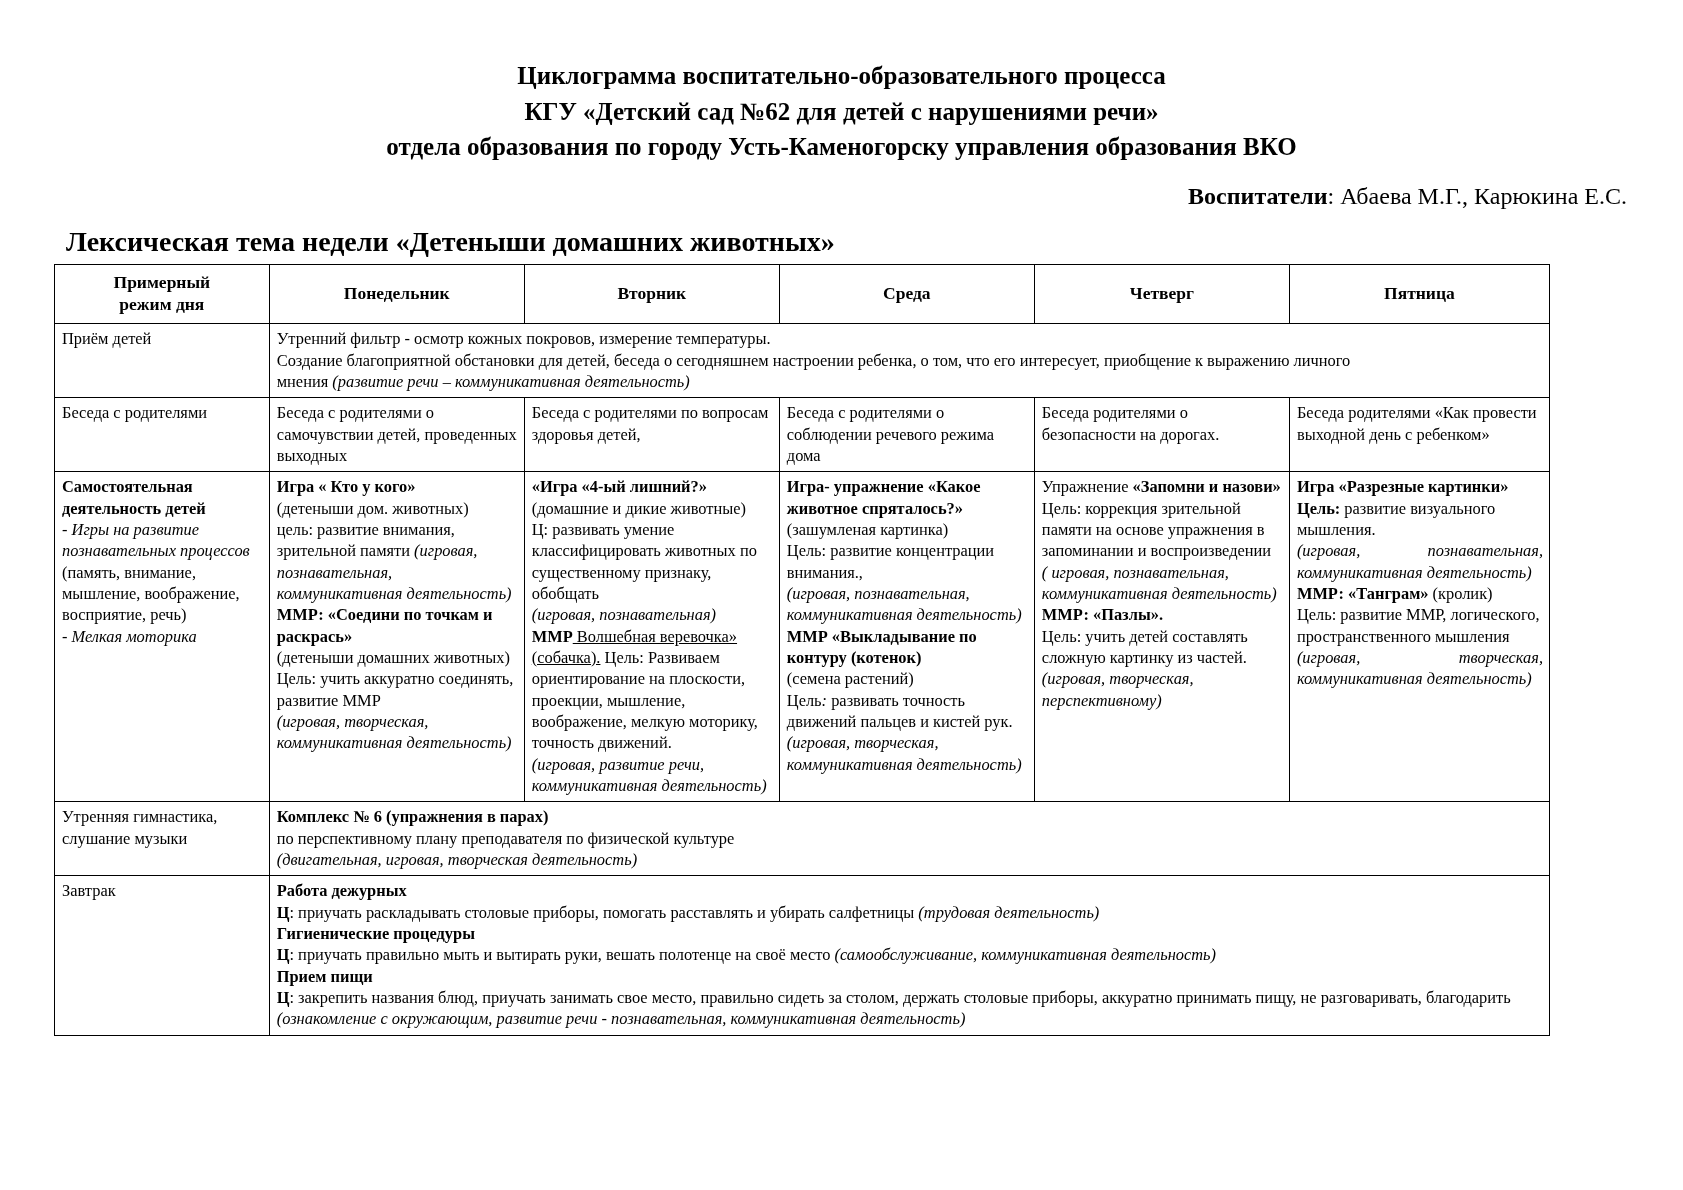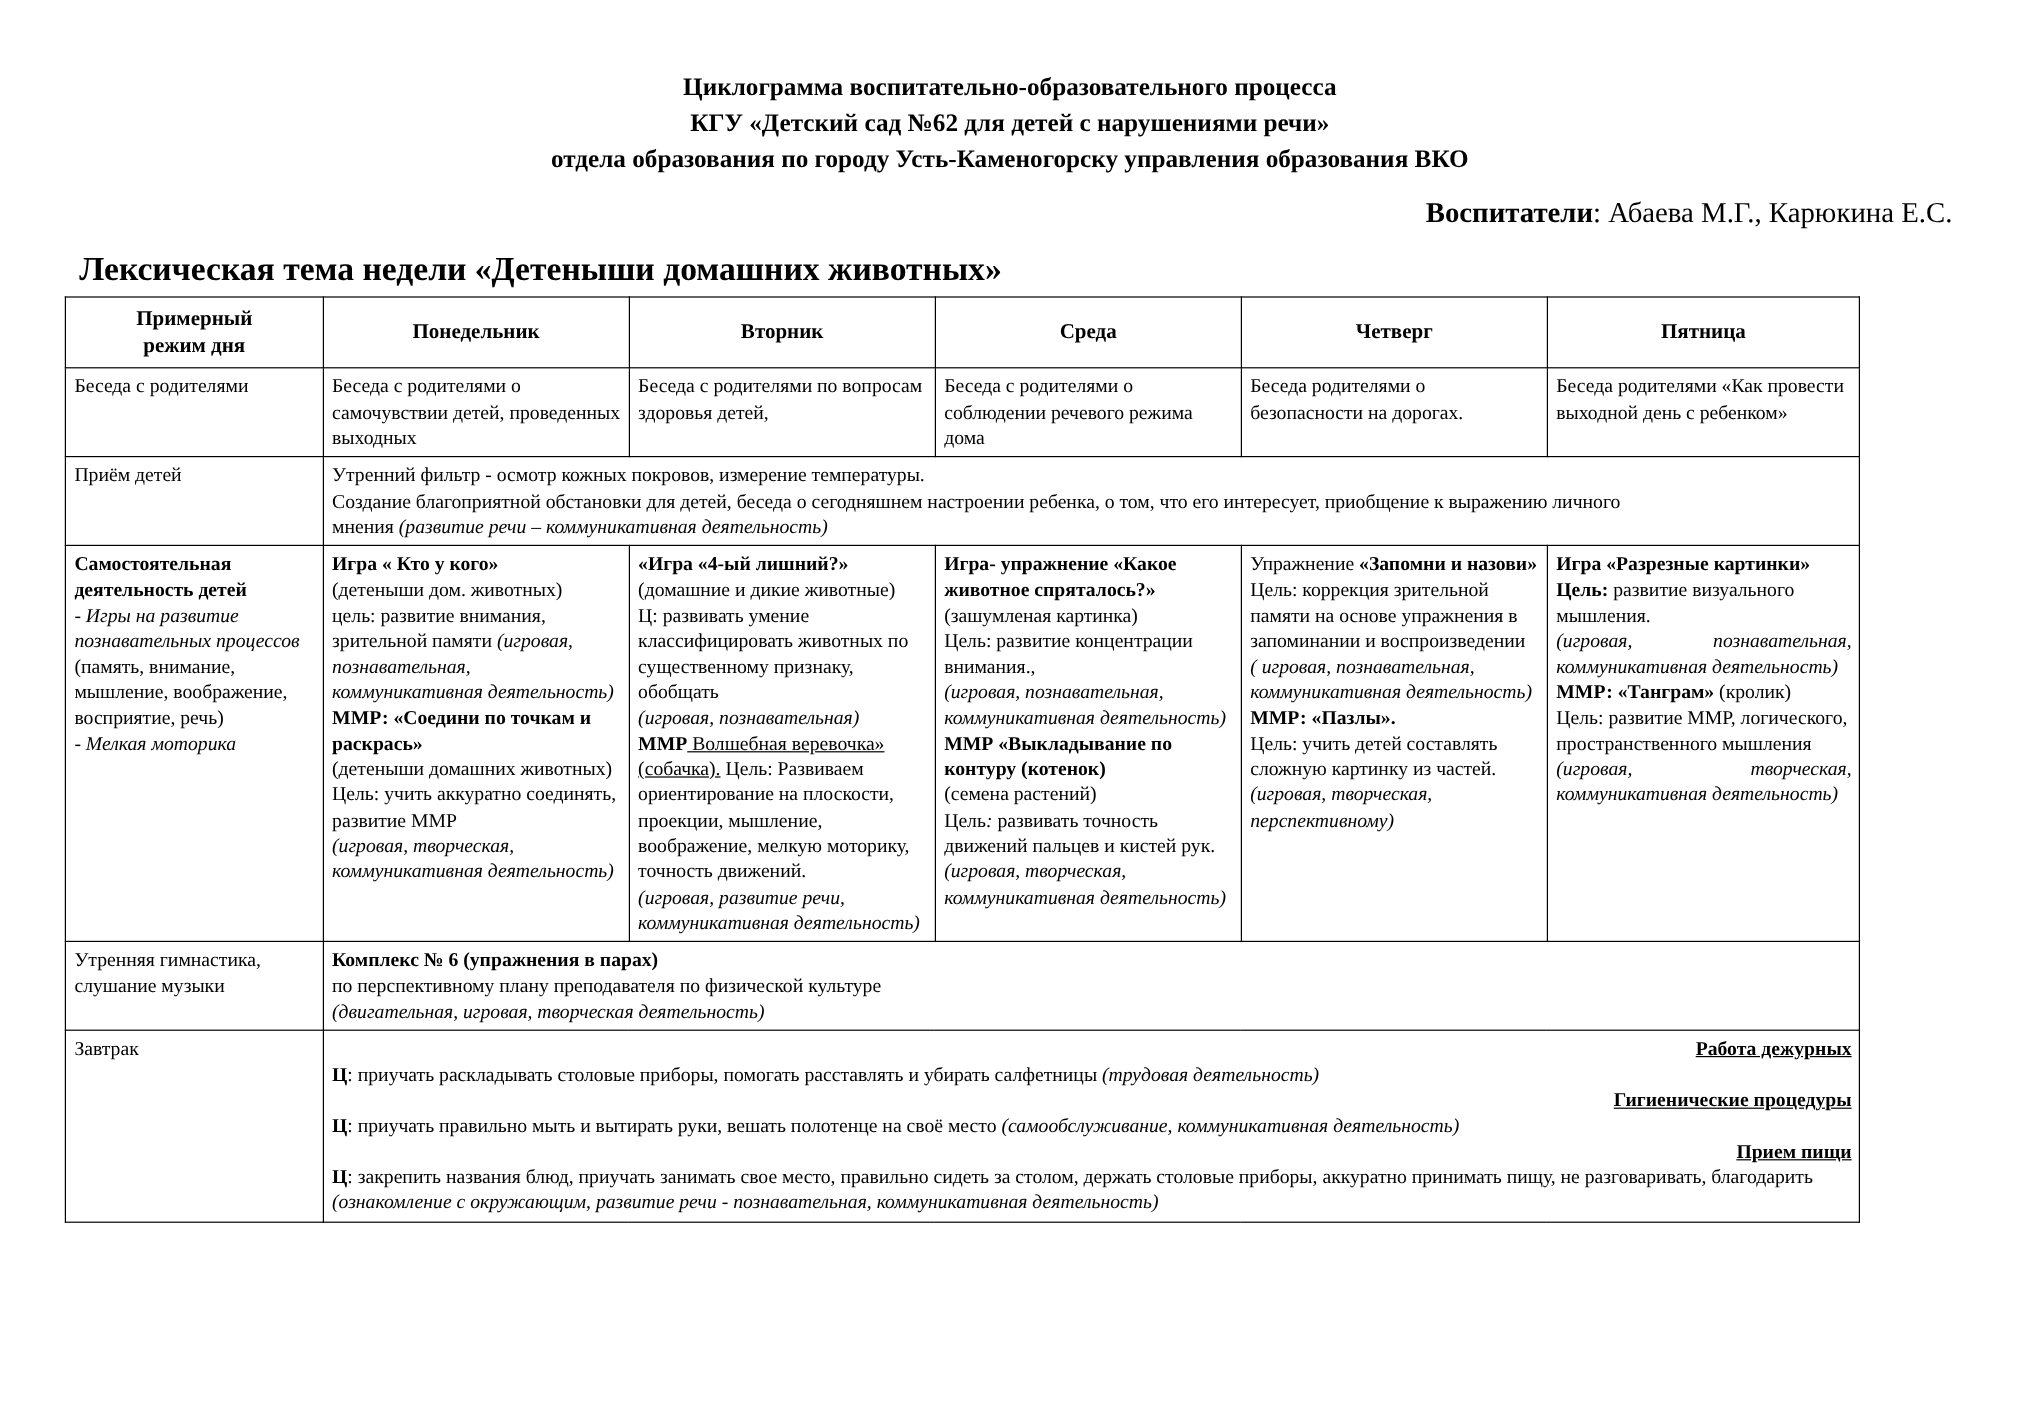--- a/index.html
+++ b/index.html
@@ -17,21 +17,21 @@
   }
   .page {
     width: 1683px;
     box-sizing: border-box;
     padding: 58px 52px 20px 52px;
   }
   
   .doc-title {
     text-align: center;
     font-weight: bold;
-    font-size: 21px;
+    font-size: 25px;
     line-height: 1.42;
     margin: 0;
   }
   .doc-title .tline { display: block; white-space: pre; }
   .teachers {
     text-align: right;
     font-size: 24px;
     line-height: 1.3;
     margin-top: 16px;
     padding-right: 4px;
@@ -69,21 +69,21 @@
   col.c-regime { width: 213px; }
   col.c-day    { width: 253px; }
   col.c-day-l  { width: 258px; }
 
   .regime-cell { font-weight: bold; }
 
   .i { font-style: italic; }
   .b { font-weight: bold; }
   .bu { font-weight: normal; text-decoration: underline; }
 
-  .center { text-align: right; text-decoration: underline; }
+  .center { text-align: left; }
   .just   { text-align: justify; }
 
   p.ln { margin: 0; }
 
   
   .merged-center {
     text-align: center;
     font-size: 16.4px;
     line-height: 1.42;
     padding-top: 6px;
@@ -126,35 +126,35 @@
         <th>Понедельник</th>
         <th>Вторник</th>
         <th>Среда</th>
         <th>Четверг</th>
         <th>Пятница</th>
       </tr>
     </thead>
     <tbody>
 
       <tr>
+        <td class="regime-cell">Приём детей</td>
+        <td colspan="5">
+          <p class="ln">Утренний фильтр - осмотр кожных покровов, измерение температуры.</p>
+          <p class="ln">Создание благоприятной обстановки для детей, беседа о сегодняшнем настроении ребенка, о том, что его интересует, приобщение к выражению личного</p>
+          <p class="ln"><span>мнения </span><span class="i">(развитие речи – коммуникативная деятельность)</span></p>
+        </td>
+      </tr>
+
+      <tr>
         <td class="regime-cell">Беседа с родителями</td>
         <td>Беседа с родителями о самочувствии детей, проведенных выходных</td>
         <td>Беседа с родителями по вопросам здоровья детей,</td>
         <td>Беседа с родителями о соблюдении речевого режима дома</td>
         <td>Беседа  родителями о безопасности на дорогах.</td>
         <td>Беседа  родителями «Как провести выходной день с ребенком»</td>
-      </tr>
-
-      <tr>
-        <td class="regime-cell">Приём детей</td>
-        <td colspan="5">
-          <p class="ln">Утренний фильтр - осмотр кожных покровов, измерение температуры.</p>
-          <p class="ln">Создание благоприятной обстановки для детей, беседа о сегодняшнем настроении ребенка, о том, что его интересует, приобщение к выражению личного</p>
-          <p class="ln"><span>мнения </span><span class="i">(развитие речи – коммуникативная деятельность)</span></p>
-        </td>
       </tr>
 
       <tr>
         <td>
           <p class="ln b">Самостоятельная деятельность детей</p>
           <p class="ln"><span class="i">- Игры на развитие познавательных процессов</span><span> (память, внимание, мышление, воображение, восприятие, речь)</span></p>
           <p class="ln i">- Мелкая моторика</p>
         </td>
 
         <td>

